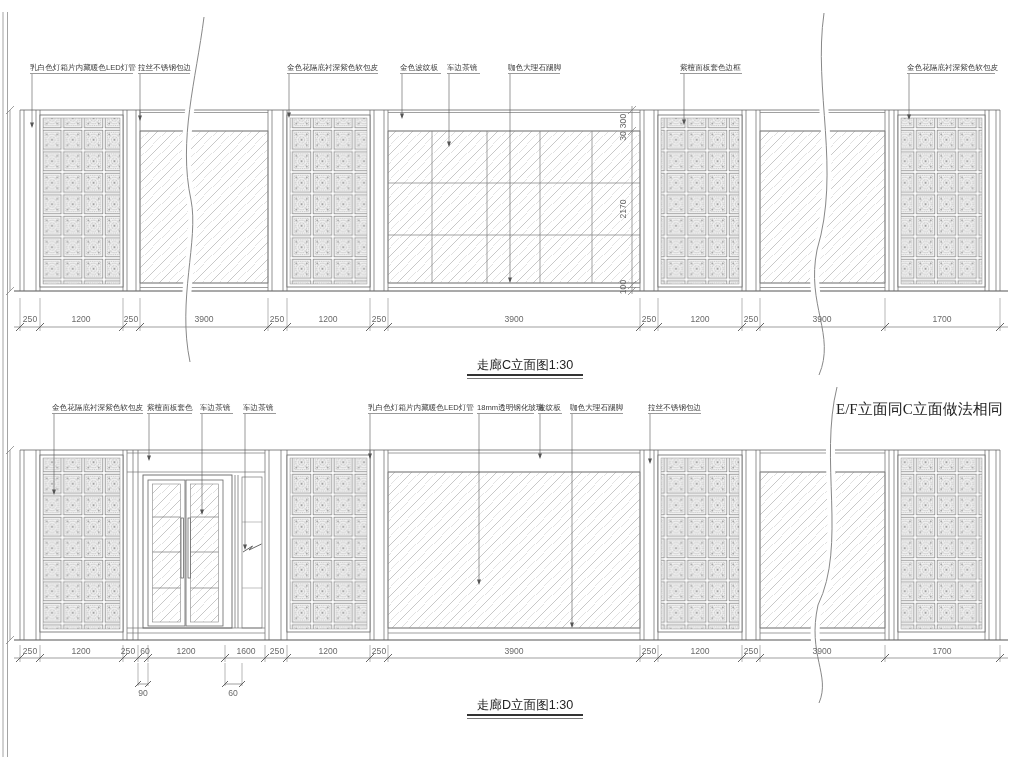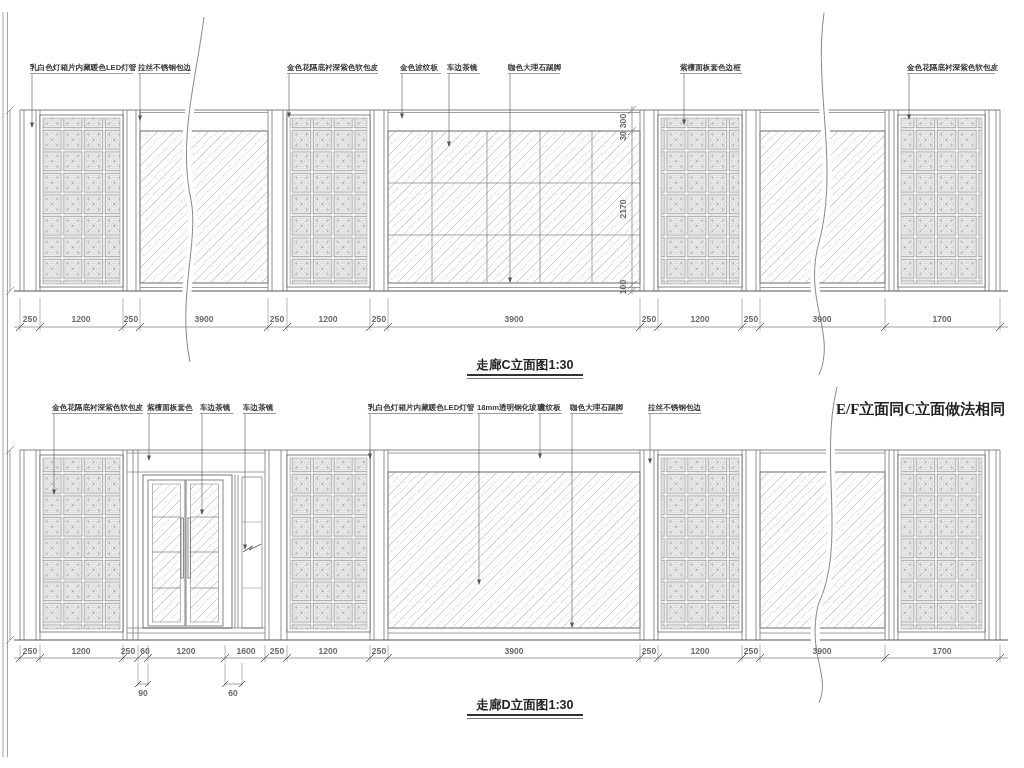--- a/index.html
+++ b/index.html
@@ -1,18 +1,18 @@
 <!DOCTYPE html>
 <html><head>
 <meta charset="utf-8">
 <style>
   html,body{margin:0;padding:0;background:#e8e8e8;}
   #sheet{
     position:relative;width:1024px;height:768px;background:#fff;
-    font-family:"Liberation Sans","DejaVu Sans",sans-serif;overflow:hidden;font-weight:bold;
+    font-family:"Liberation Sans","DejaVu Sans",sans-serif;overflow:hidden;
   }
   svg{position:absolute;top:0;left:0;}
   text{fill:#3a3a3a;}
   .lbl{font-size:7.6px;}
   .dim{font-size:8.6px;fill:#6a6a6a;}
   .ttl{font-size:12.6px;fill:#222;}
   .note{font-size:15px;fill:#222;font-family:"Liberation Serif","DejaVu Serif",serif;}
 </style>
 </head>
 <body>

